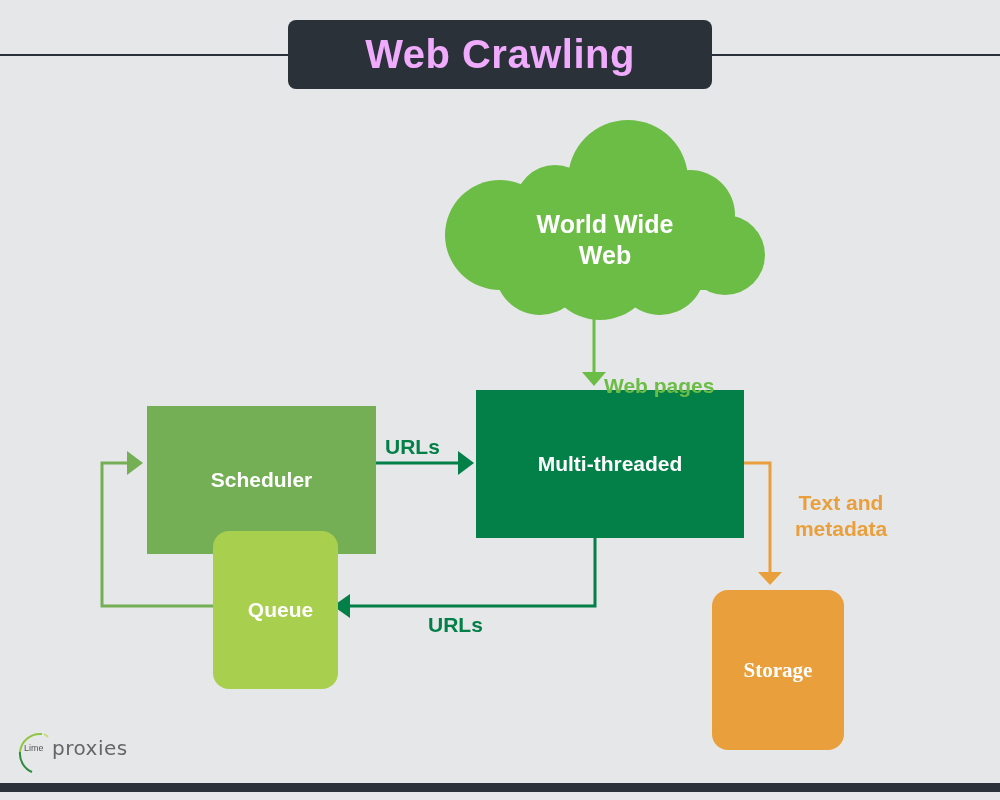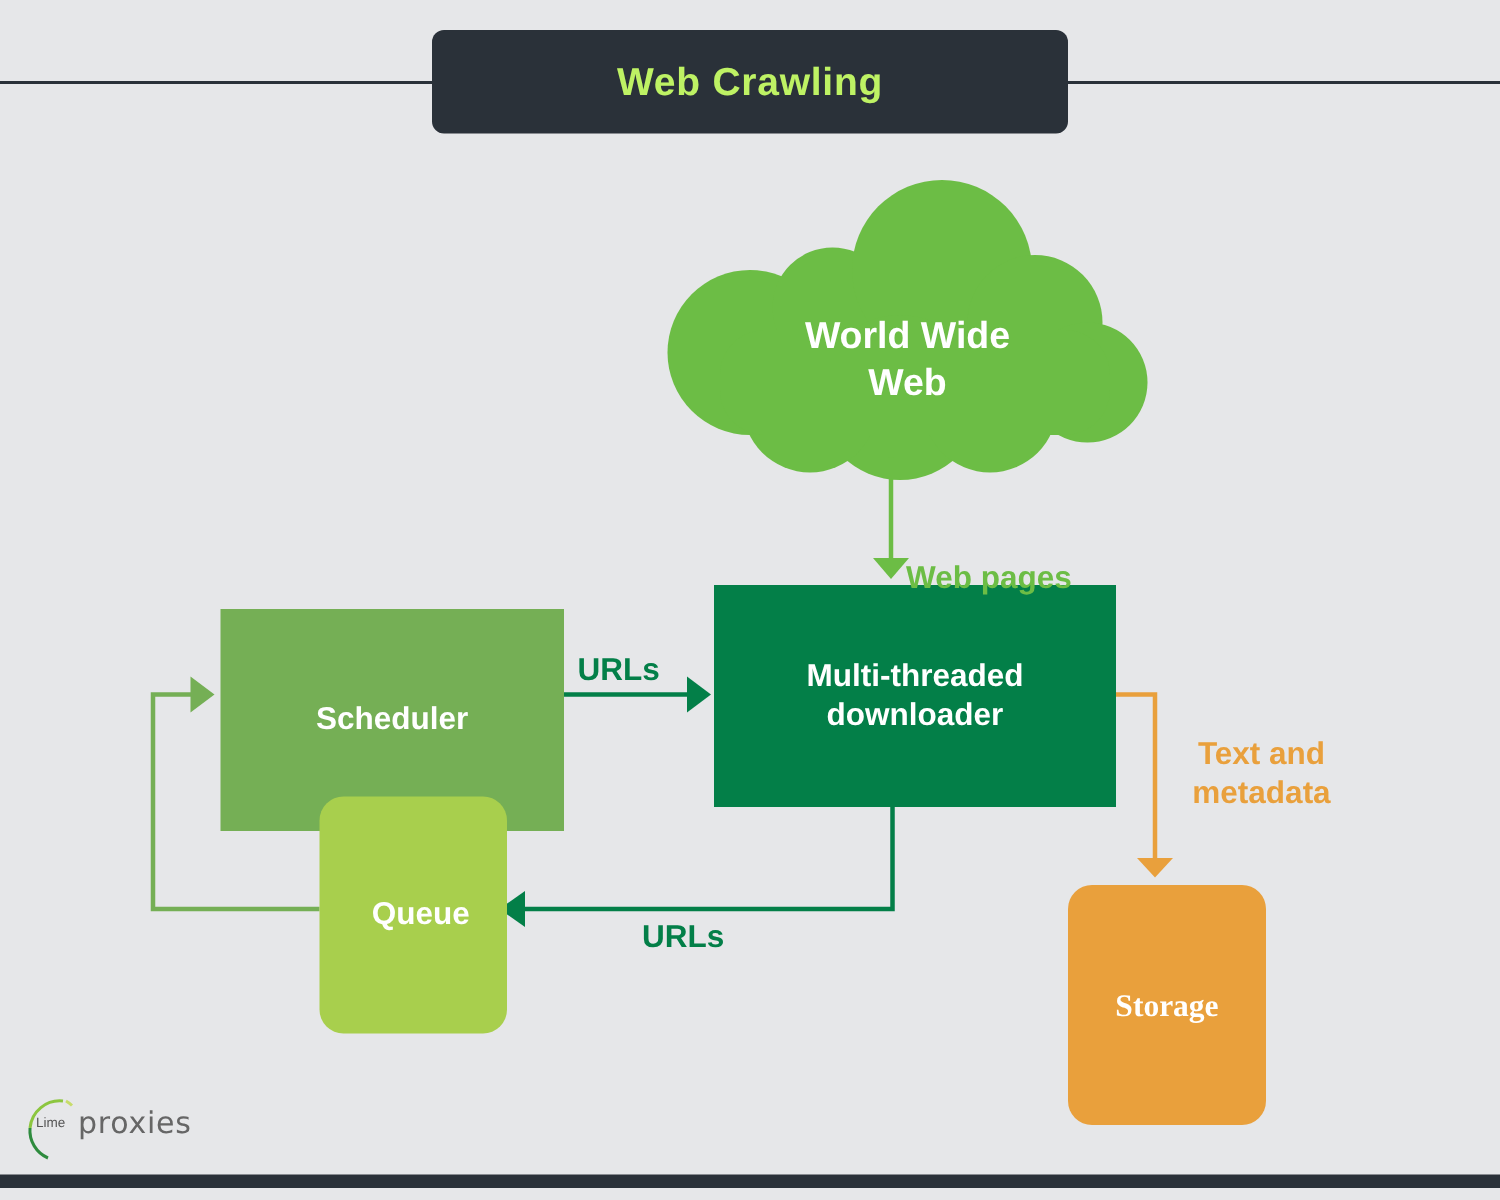--- a/index.html
+++ b/index.html
@@ -6,21 +6,21 @@
     body {
       width: 1000px; height: 800px; position: relative; overflow: hidden;
       background: #e6e7e9;
       font-family: "Liberation Sans", "DejaVu Sans", sans-serif;
     }
     .title-line { position: absolute; top: 54px; height: 2px; background: #2a3139; }
     .title-box {
       position: absolute; left: 288px; top: 20px; width: 424px; height: 69px;
       background: #2a3139; border-radius: 8px;
       display: flex; align-items: center; justify-content: center;
-      color: #bef264; font-weight: bold; font-size: 26px; letter-spacing: 0.5px;
+      color: #f0abfc; font-weight: bold; font-size: 40px; letter-spacing: 0.5px;
     }
     svg.diagram { position: absolute; left: 0; top: 0; }
     .node {
       position: absolute; display: flex; align-items: center; justify-content: center;
       color: #ffffff; font-weight: bold; text-align: center; line-height: 1.25;
     }
     .scheduler { left: 147px; top: 390px; width: 229px; height: 148px; background: #75af55; font-size: 21px; margin-top: 16px; }
     .downloader { left: 476px; top: 390px; width: 268px; height: 148px; background: #037f48; font-size: 21px; }
     .queue { left: 213px; top: 531px; width: 115px; height: 158px; background: #a8cf4d; border-radius: 16px; font-size: 21px; padding-left: 10px; }
     .storage { left: 712px; top: 590px; width: 132px; height: 160px; background: #e9a03c; border-radius: 16px; font-size: 21px; font-family: Liberation Serif, serif; }
@@ -95,21 +95,20 @@
   </div>
 </div>
 
 <div class="node scheduler">
   <span>Scheduler</span>
 </div>
 
 <div class="node downloader">
   <div>
     <div>Multi-threaded</div>
-    <div>downloader</div>
   </div>
 </div>
 
 <div class="node queue">
   <span>Queue</span>
 </div>
 
 <div class="node storage">
   <span>Storage</span>
 </div>

